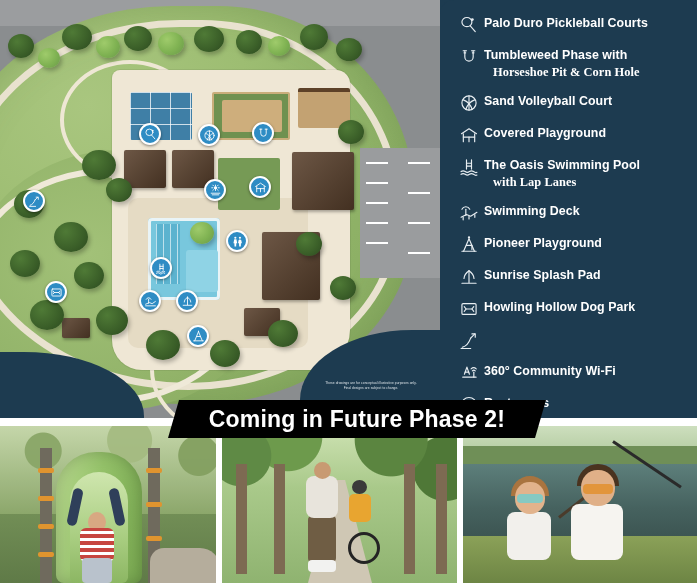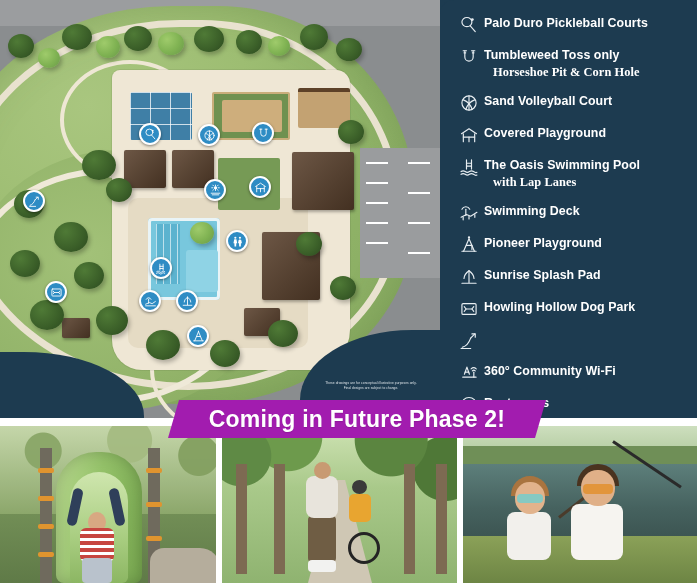--- a/index.html
+++ b/index.html
@@ -130,21 +130,21 @@
   .legend-icon svg .f{fill:#e8eef2;stroke:none;}
   .legend-label{
     color:#ffffff;font-size:12.4px;font-weight:bold;line-height:1.33;
     padding-top:3px;letter-spacing:.05px;
   }
   .legend-label .l2{display:block;padding-left:9px;font-family:Liberation Serif, serif;}
 
   
   #banner{
     position:absolute;left:168px;top:400px;width:378px;height:38px;
-    background:#a21caf;
+    background:#000000;
     clip-path:polygon(11px 0, 378px 0, 367px 38px, 0px 38px);
     display:flex;align-items:center;justify-content:center;
     z-index:6;
   }
   #banner .btxt{
     color:#ffffff;font-size:23px;font-weight:bold;letter-spacing:.2px;
     text-shadow:0 1px 1px rgba(0,0,0,.12);
   }
 
   
@@ -414,21 +414,21 @@
         <span class="legend-icon">
           <svg viewBox="0 0 24 24">
               <path d="M7 4.5v7.5a5 5 0 0 0 10 0V4.5"></path>
               <line x1="5" y1="4.5" x2="9" y2="4.5"></line>
               <line x1="15" y1="4.5" x2="19" y2="4.5"></line>
               <line x1="6" y1="7" x2="8" y2="7"></line>
               <line x1="16" y1="7" x2="18" y2="7"></line>
             </svg>
         </span>
         <span class="legend-label">
-          <span>Tumbleweed Toss only</span>
+          <span>Tumbleweed Phase with</span>
           <span class="l2">Horseshoe Pit &amp; Corn Hole</span>
         </span>
       </div>
 
       <div class="legend-row">
         <span class="legend-icon">
           <svg viewBox="0 0 24 24">
               <circle cx="12" cy="12" r="8.5"></circle>
               <path d="M5.2 8.2c5 1.8 8.8 5.8 10.6 11.6"></path>
               <path d="M18.8 8.2c-5 1.8-8.8 5.8-10.6 11.6"></path>

